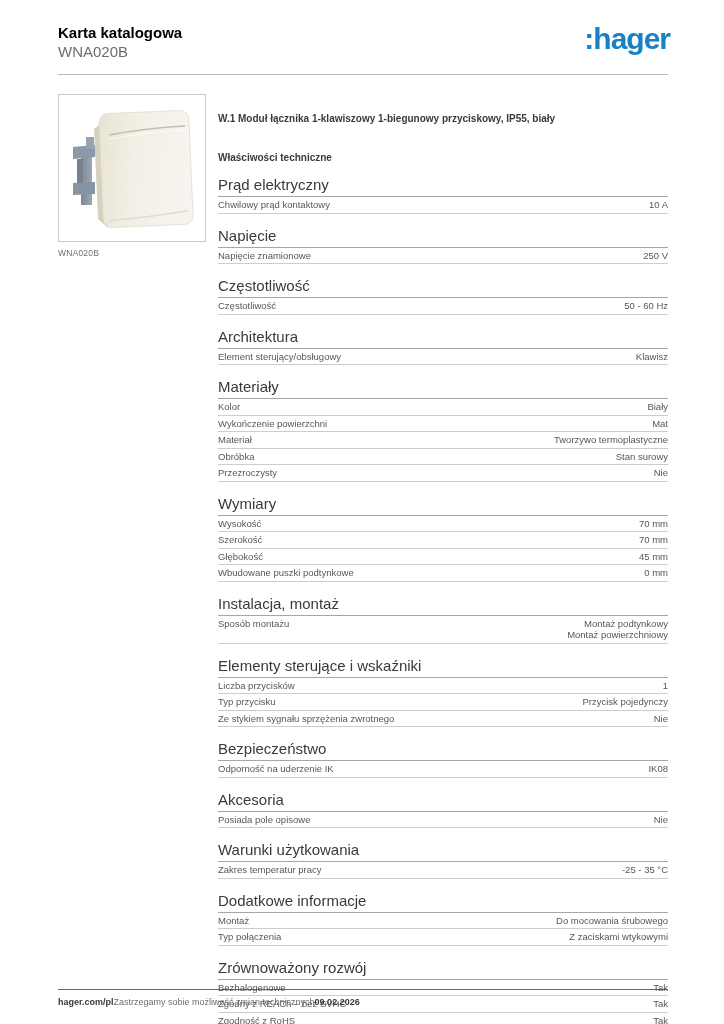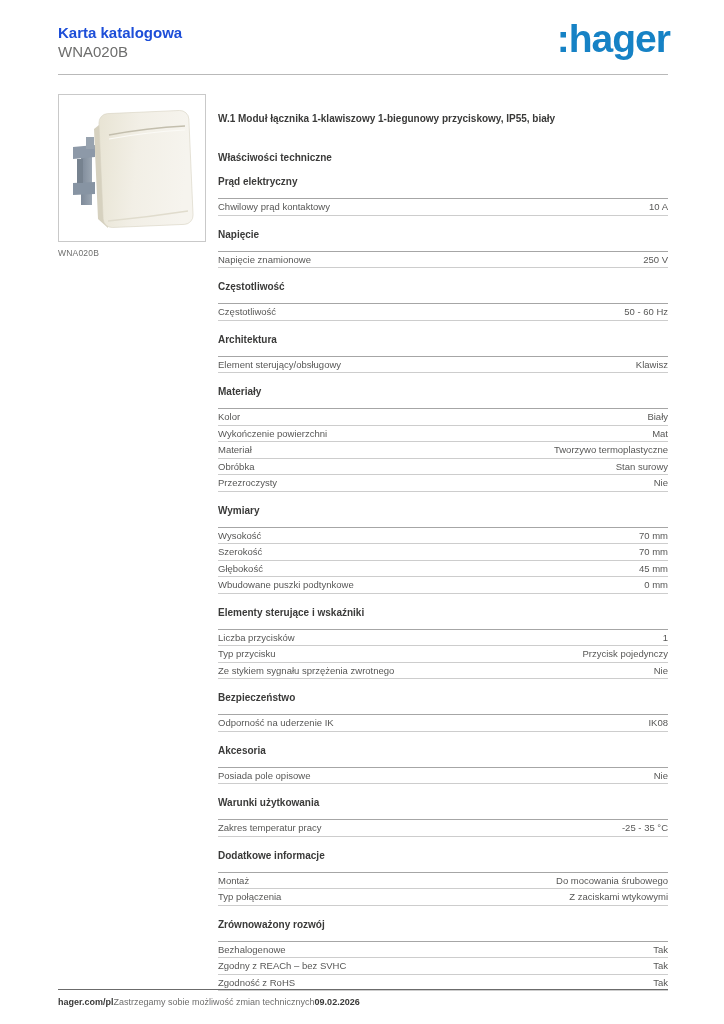--- a/index.html
+++ b/index.html
@@ -5,25 +5,25 @@
   * { margin: 0; padding: 0; box-sizing: border-box; }
   html, body { width: 724px; height: 1024px; background: #ffffff; overflow: hidden; }
   body {
     position: relative;
     font-family: "Liberation Sans", "DejaVu Sans", sans-serif;
     color: #575756;
   }
 
   
   .header { position: absolute; left: 58px; top: 23px; }
-  .header .doc-title { font-size: 15px; font-weight: bold; color: #1d4ed8; line-height: 19px; }
+  .header .doc-title { font-size: 15px; font-weight: bold; color: #000000; line-height: 19px; }
   .header .doc-code  { font-size: 15px; font-weight: normal; color: #6e6e6d; line-height: 19px; }
   .logo {
     position: absolute; right: 54px; top: 24px;
-    font-size: 39px; font-weight: bold; letter-spacing: -1px;
+    font-size: 30px; font-weight: bold; letter-spacing: -1px;
     line-height: 30px;
   }
   .rule-header { position: absolute; left: 58px; right: 56px; top: 74px; height: 1px; background: #b9b9b9; }
 
   
   .image-col { position: absolute; left: 58px; top: 94px; width: 148px; }
   .image-box {
     width: 148px; height: 148px;
     border: 1px solid #c9c9c9;
     background: #ffffff;
@@ -31,22 +31,22 @@
   .image-caption { margin-top: 6px; font-size: 8.5px; color: #6e6e6d; letter-spacing: 0.2px; }
 
   
   .spec-col { position: absolute; left: 218px; top: 96px; width: 450px; margin-top: 16px; }
   .product-title { font-size: 10px; font-weight: bold; color: #3a3a39; line-height: 13px; }
   .spec-title { font-size: 10px; font-weight: bold; color: #3a3a39; margin-top: 27px; }
 
   .section { margin-top: 13px; }
   .section.extra-gap { margin-top: 41px; }
   .section-heading {
-    font-size: 10px; font-weight: bold; color: #3a3a39;
-    padding-bottom: 11px;
+    font-size: 15px; font-weight: normal; color: #3a3a39;
+    padding-bottom: 3px;
     border-bottom: 1px solid #a6a6a6;
   }
   .row {
     display: flex; justify-content: space-between; align-items: flex-start;
     font-size: 9.5px; color: #575756;
     padding: 2px 0 2px 0;
     border-bottom: 1px solid #cdcdcd;
     line-height: 11.5px;
     min-height: 15px;
   }
@@ -218,20 +218,32 @@
           </div>
           <div class="row">
             <div class="label">Wbudowane puszki podtynkowe</div>
             <div class="value">
               <div>0 mm</div>
             </div>
           </div>
         </div>
   </div>
 
+  <div class="section">
+    <div class="section-heading">Instalacja, montaż</div>
+    <div class="rows">
+          <div class="row">
+            <div class="label">Sposób montażu</div>
+            <div class="value">
+              <div>Montaż podtynkowy</div>
+              <div>Montaż powierzchniowy</div>
+            </div>
+          </div>
+        </div>
+  </div>
 
   <div class="section">
     <div class="section-heading">Elementy sterujące i wskaźniki</div>
     <div class="rows">
           <div class="row">
             <div class="label">Liczba przycisków</div>
             <div class="value">
               <div>1</div>
             </div>
           </div>

